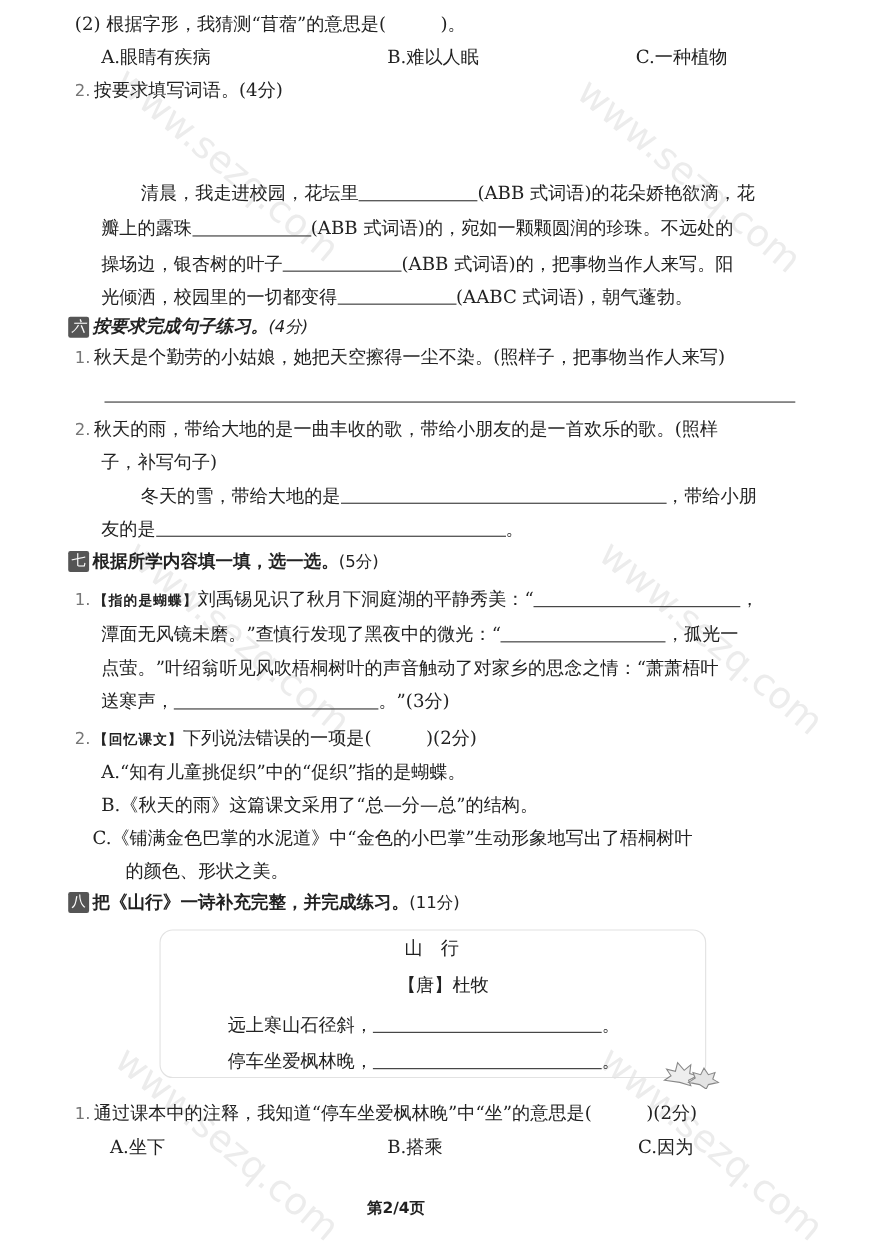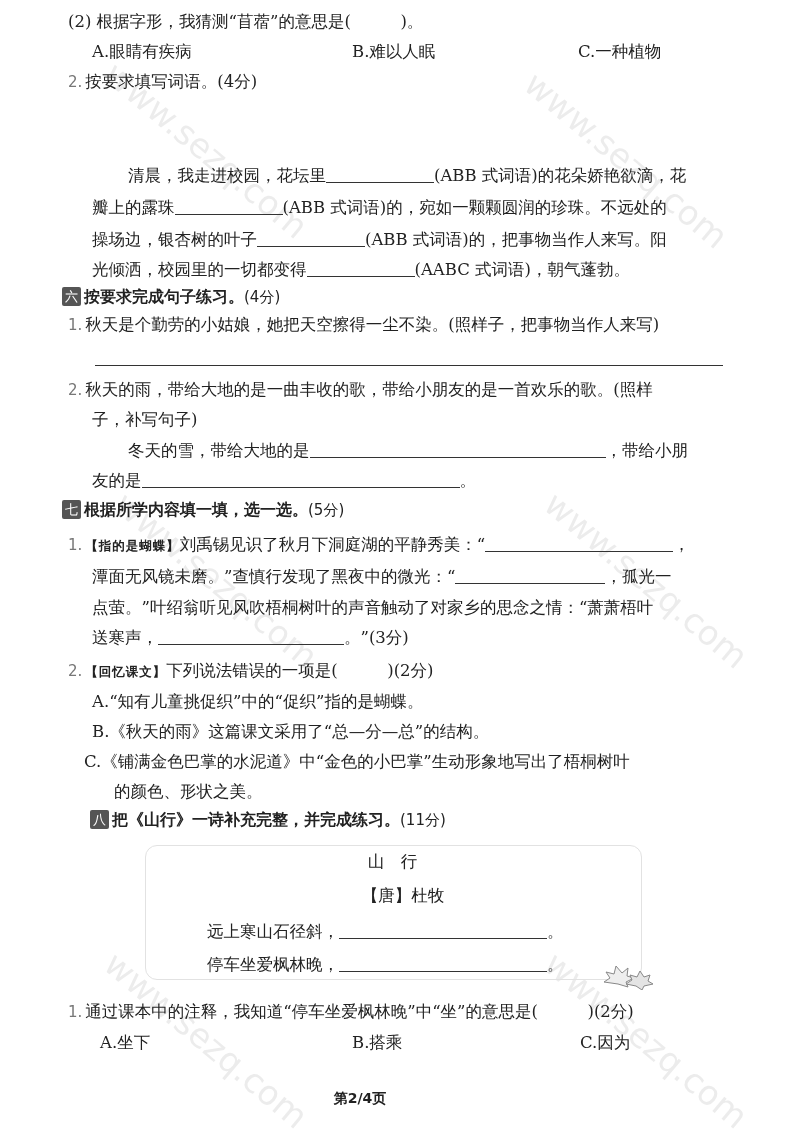--- a/index.html
+++ b/index.html
@@ -56,21 +56,21 @@
 <div class="line" style="left:92px;top:196px;">
   <span>瓣上的露珠</span><span class="blank" style="width:108px"></span><span>(ABB 式词语)的，宛如一颗颗圆润的珍珠。不远处的</span>
 </div>
 <div class="line" style="left:92px;top:228px;">
   <span>操场边，银杏树的叶子</span><span class="blank" style="width:108px"></span><span>(ABB 式词语)的，把事物当作人来写。阳</span>
 </div>
 <div class="line" style="left:92px;top:258px;">
   <span>光倾洒，校园里的一切都变得</span><span class="blank" style="width:108px"></span><span>(AABC 式词语)，朝气蓬勃。</span>
 </div>
 
-<div class="line" style="left:62px;top:285px;">
+<div class="line" style="left:62px;top:285px;font-style:italic;">
   <span class="badge">六</span><span class="sec-title">按要求完成句子练习。</span><span class="score">(4分)</span>
 </div>
 <div class="line" style="left:68px;top:313px;">
   <span class="num">1.</span><span>秋天是个勤劳的小姑娘，她把天空擦得一尘不染。(照样子，把事物当作人来写)</span>
 </div>
 <div class="fullrule" style="top:365px;"></div>
 <div class="line" style="left:68px;top:378px;">
   <span class="num">2.</span><span>秋天的雨，带给大地的是一曲丰收的歌，带给小朋友的是一首欢乐的歌。(照样</span>
 </div>
 <div class="line" style="left:92px;top:408px;">子，补写句子)</div>
@@ -95,21 +95,21 @@
   <span>送寒声，</span><span class="blank" style="width:186px"></span><span>。”(3分)</span>
 </div>
 <div class="line" style="left:68px;top:659px;">
   <span class="num">2.</span><span class="tag">【回忆课文】</span><span>下列说法错误的一项是(　　　)(2分)</span>
 </div>
 <div class="line" style="left:92px;top:690px;">A.“知有儿童挑促织”中的“促织”指的是蝴蝶。</div>
 <div class="line" style="left:92px;top:720px;">B.《秋天的雨》这篇课文采用了“总—分—总”的结构。</div>
 <div class="line" style="left:84px;top:750px;">C.《铺满金色巴掌的水泥道》中“金色的小巴掌”生动形象地写出了梧桐树叶</div>
 <div class="line" style="left:114px;top:780px;">的颜色、形状之美。</div>
 
-<div class="line" style="left:62px;top:808px;margin-left:28px;">
+<div class="line" style="left:62px;top:808px;">
   <span class="badge">八</span><span class="sec-title">把《山行》一诗补充完整，并完成练习。</span><span class="score">(11分)</span>
 </div>
 
 <div class="poem-box"></div>
 <div class="center" style="left:145px;width:495px;top:850px;line-height:24px;">山　行</div>
 <div class="center" style="left:145px;width:516px;top:884px;line-height:24px;">【唐】杜牧</div>
 <div class="line" style="left:207px;top:920px;">
   <span>远上寒山石径斜，</span><span class="blank" style="width:208px"></span><span>。</span>
 </div>
 <div class="line" style="left:207px;top:953px;">

